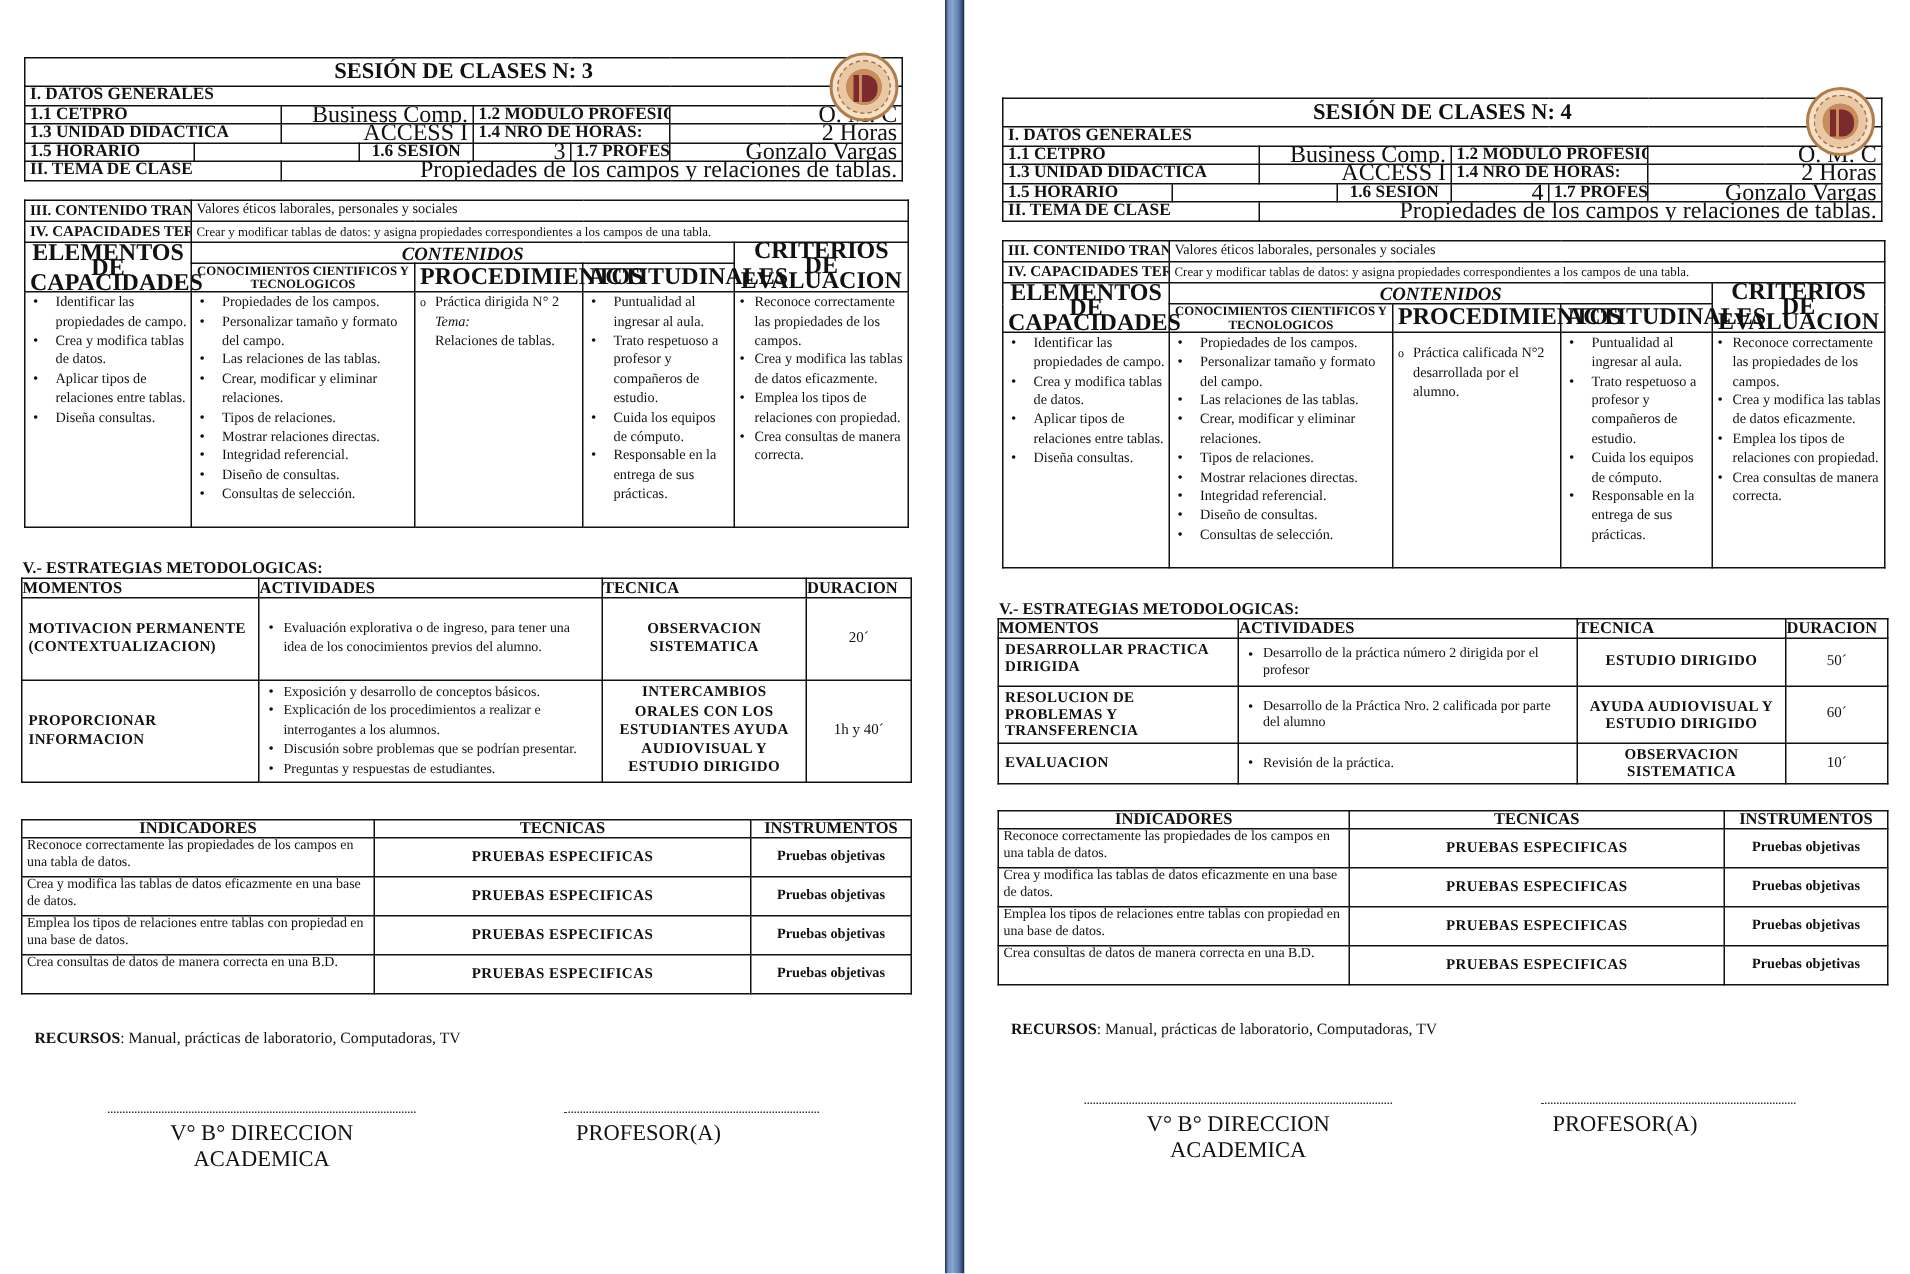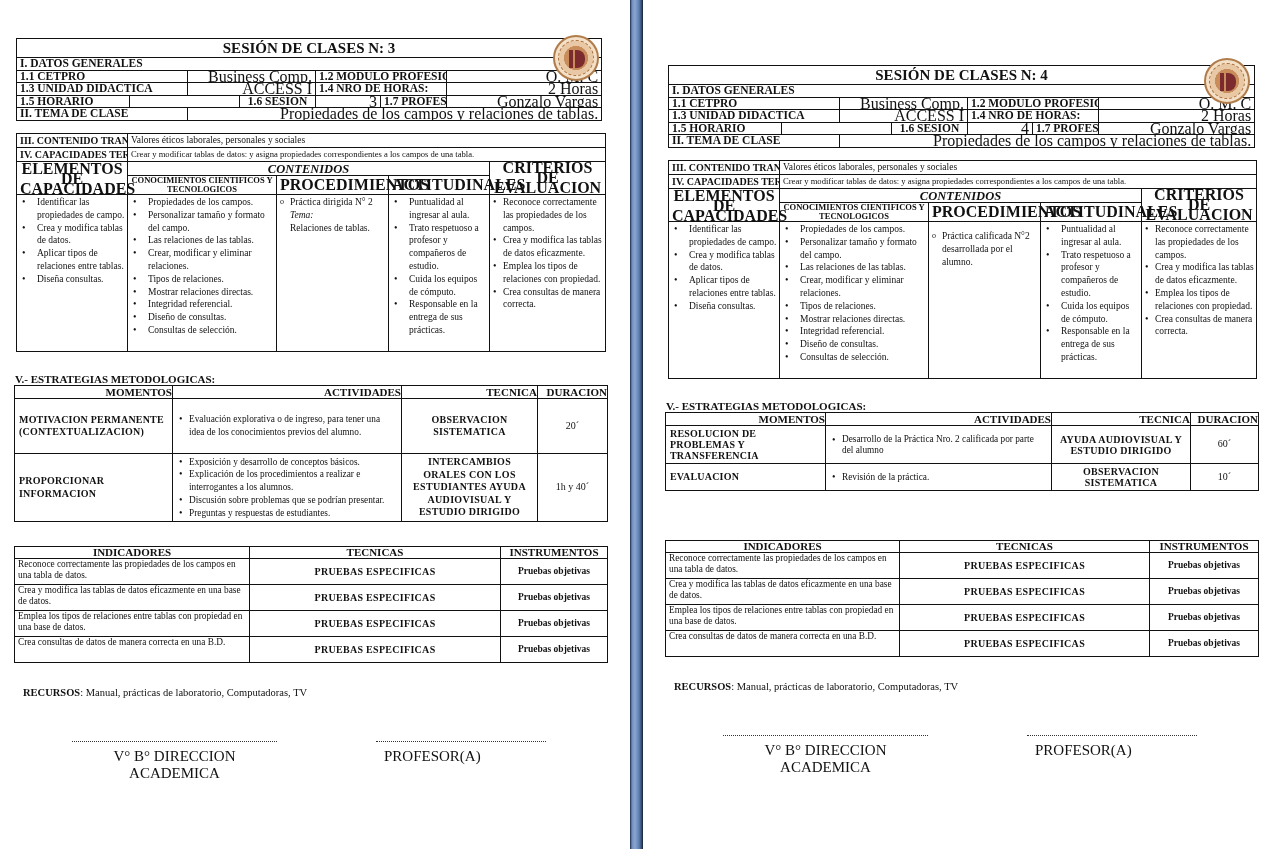--- a/index.html
+++ b/index.html
@@ -49,21 +49,21 @@
   .cont .list-cell { vertical-align: top; padding: 1px 2px 2px 2px; }
   ul.bl { list-style: none; }
   ul.bl li { position: relative; padding-left: 18px; font-size: 9.5px; line-height: 12.8px; }
   ul.bl li::before { content: "•"; position: absolute; left: 3px; top: 0; font-size: 10px; }
   ul.bl.tight li { padding-left: 11px; }
   ul.bl.tight li::before { left: 1px; }
   ul.circ li::before { content: "o"; font-size: 8px; }
 
   .sec-title { position: absolute; font-weight: bold; font-size: 11px; }
 
-  .strat th { font-weight: bold; font-size: 11px; height: 13px; line-height: 12px; text-align: right; margin-left: 48px; }
+  .strat th { font-weight: bold; font-size: 11px; height: 13px; line-height: 12px; text-align: left; margin-left: 48px; }
   .strat td { font-size: 9.5px; line-height: 12.5px; padding: 2px 4px; }
   .strat .mom { font-weight: bold; font-size: 10px; letter-spacing: 0.2px; }
   .strat .tec { font-weight: bold; font-size: 10px; text-align: center; letter-spacing: 0.3px; }
   .strat .dur { text-align: center; font-size: 10px; }
   .strat ul.bl li { padding-left: 12px; font-size: 9.3px; }
   .strat ul.bl li::before { left: 2px; }
 
   .eval th { font-weight: bold; font-size: 11px; height: 12px; line-height: 11px; text-align: center; }
   .eval td { font-size: 9.3px; line-height: 11px; padding: 0 3px; vertical-align: top; }
   .eval .tec { font-weight: bold; text-align: center; vertical-align: middle; font-size: 10px; letter-spacing: 0.3px; }
@@ -427,20 +427,30 @@
         <col style="width:139px">
         <col style="width:68px">
       </colgroup>
     <tbody>
         <tr>
       <th>MOMENTOS</th>
       <th>ACTIVIDADES</th>
       <th>TECNICA</th>
       <th>DURACION</th>
     </tr>
+    <tr style="height:32px">
+      <td class="mom" style="vertical-align:top; line-height:11px">DESARROLLAR PRACTICA DIRIGIDA</td>
+      <td>
+            <ul class="bl">
+              <li style="line-height:11px">Desarrollo de la práctica número 2  dirigida por el profesor</li>
+            </ul>
+          </td>
+      <td class="tec">ESTUDIO DIRIGIDO</td>
+      <td class="dur">50´</td>
+    </tr>
     <tr style="height:27px">
       <td class="mom" style="line-height:11px">RESOLUCION DE PROBLEMAS Y TRANSFERENCIA</td>
       <td style="padding:0 4px">
             <ul class="bl">
               <li style="line-height:11px">Desarrollo  de la Práctica Nro. 2 calificada  por parte del alumno</li>
             </ul>
           </td>
       <td class="tec" style="line-height:11px">AYUDA AUDIOVISUAL Y ESTUDIO DIRIGIDO</td>
       <td class="dur">60´</td>
     </tr>

